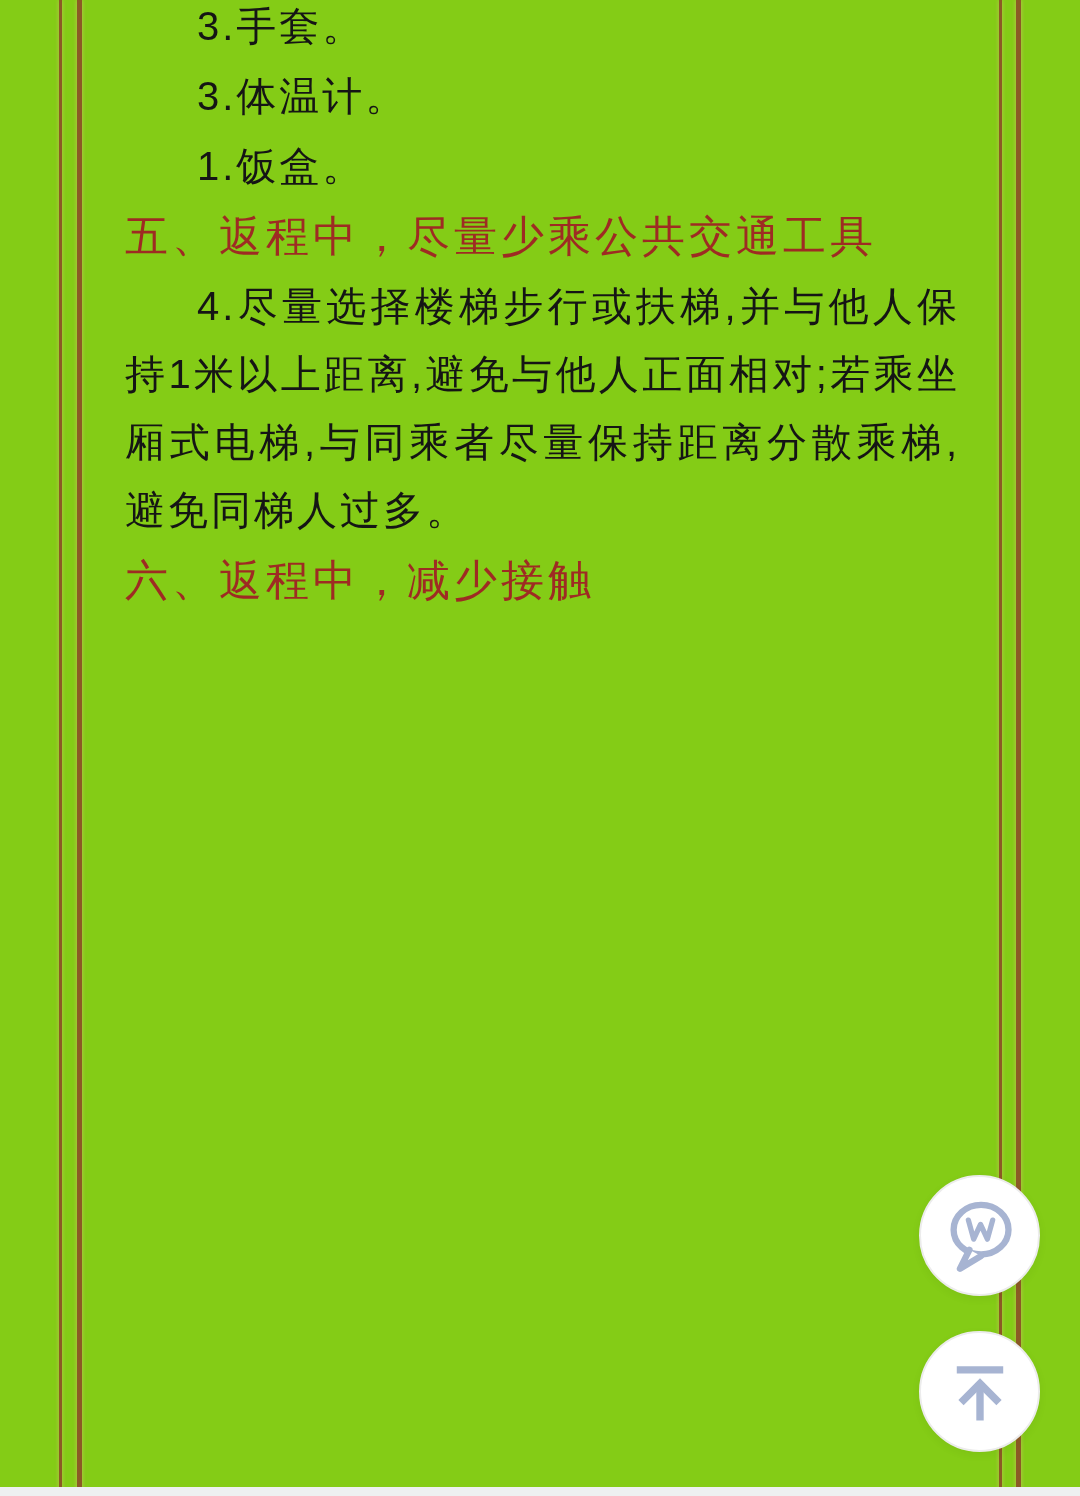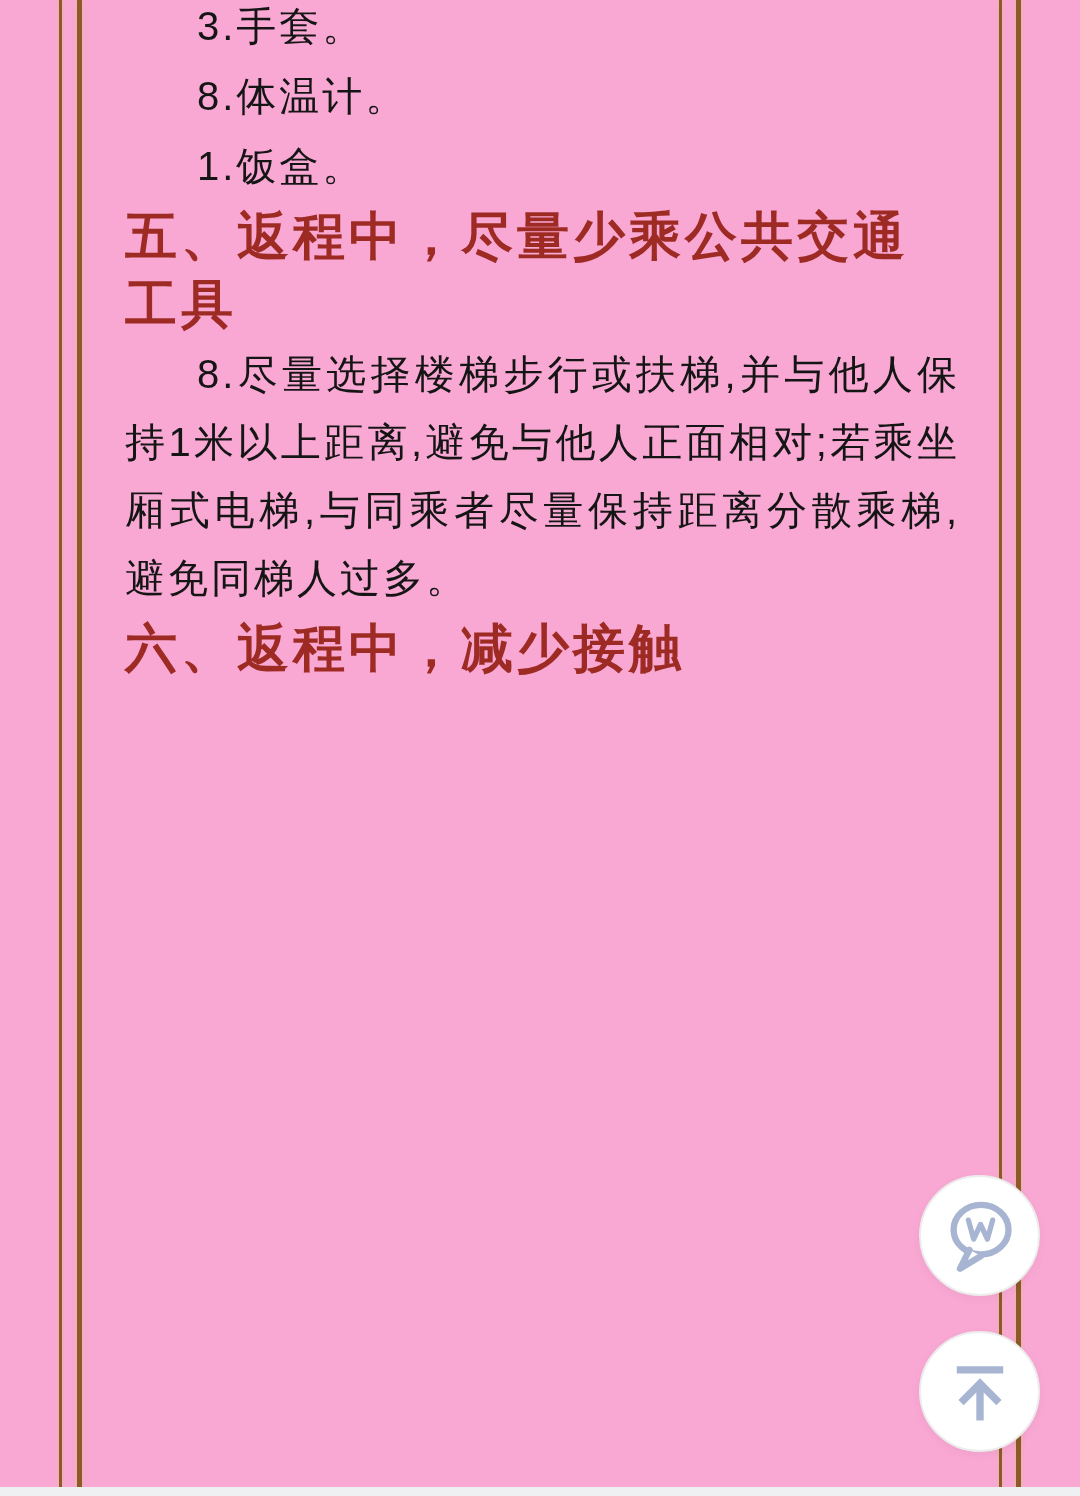--- a/index.html
+++ b/index.html
@@ -1,21 +1,21 @@
 <!DOCTYPE html>
 <html><head>
 <meta charset="utf-8">
 <style>
   * { margin:0; padding:0; box-sizing:border-box; }
   html,body { background:#ffffff; }
   .screen {
     position:relative;
     width:1080px;
     height:1496px;
-    background:#f9a8d4;
+    background:#84cc16;
     overflow:hidden;
     font-family:"Liberation Sans","DejaVu Sans",sans-serif;
   }
   
   .frame-line {
     position:absolute;
     top:0; bottom:0;
     background:#8b5a25;
     box-shadow:0 0 4px rgba(225,193,120,.65);
     z-index:1;
@@ -37,22 +37,22 @@
     line-height:68px;
     letter-spacing:3px;
     color:#151515;
     text-align:justify;
     text-justify:inter-character;
     text-indent:72px;
     word-break:break-all;
     margin:0 0 2px 0;
   }
   .heading {
-    font-size:52px;
-    font-weight:700;
+    font-size:43px;
+    font-weight:400;
     line-height:68px;
     letter-spacing:4px;
     color:#9e2b23;
     text-indent:0;
     margin:0 0 2px 0;
     word-break:break-all;
   }
 
   
   .fab {
@@ -87,24 +87,24 @@
 
 <div class="screen">
 
   <div class="frame-line left-outer"></div>
   <div class="frame-line left-inner"></div>
   <div class="frame-line right-inner"></div>
   <div class="frame-line right-outer"></div>
 
   <div class="content">
     <p class="item">3.手套。</p>
-    <p class="item">8.体温计。</p>
+    <p class="item">3.体温计。</p>
     <p class="item">1.饭盒。</p>
     <h2 class="heading">五、返程中，尽量少乘公共交通工具</h2>
-    <p class="para">8.尽量选择楼梯步行或扶梯,并与他人保持1米以上距离,避免与他人正面相对;若乘坐厢式电梯,与同乘者尽量保持距离分散乘梯,避免同梯人过多。</p>
+    <p class="para">4.尽量选择楼梯步行或扶梯,并与他人保持1米以上距离,避免与他人正面相对;若乘坐厢式电梯,与同乘者尽量保持距离分散乘梯,避免同梯人过多。</p>
     <h2 class="heading">六、返程中，减少接触</h2>
   </div>
 
   <div class="fab fab-comment">
     <svg width="76" height="76" viewBox="0 0 72 72" fill="none">
       <ellipse cx="37" cy="30" rx="26" ry="23.5" stroke="#a7b4d2" stroke-width="6"></ellipse>
       <path d="M26 49 L17 67 L37 55" stroke="#a7b4d2" stroke-width="6" stroke-linejoin="round" stroke-linecap="round" fill="#ffffff"></path>
       <path d="M25 21 L30 39 L36.5 25 L43 39 L48 21" stroke="#a7b4d2" stroke-width="5" stroke-linejoin="round" stroke-linecap="round"></path>
     </svg>
   </div>

